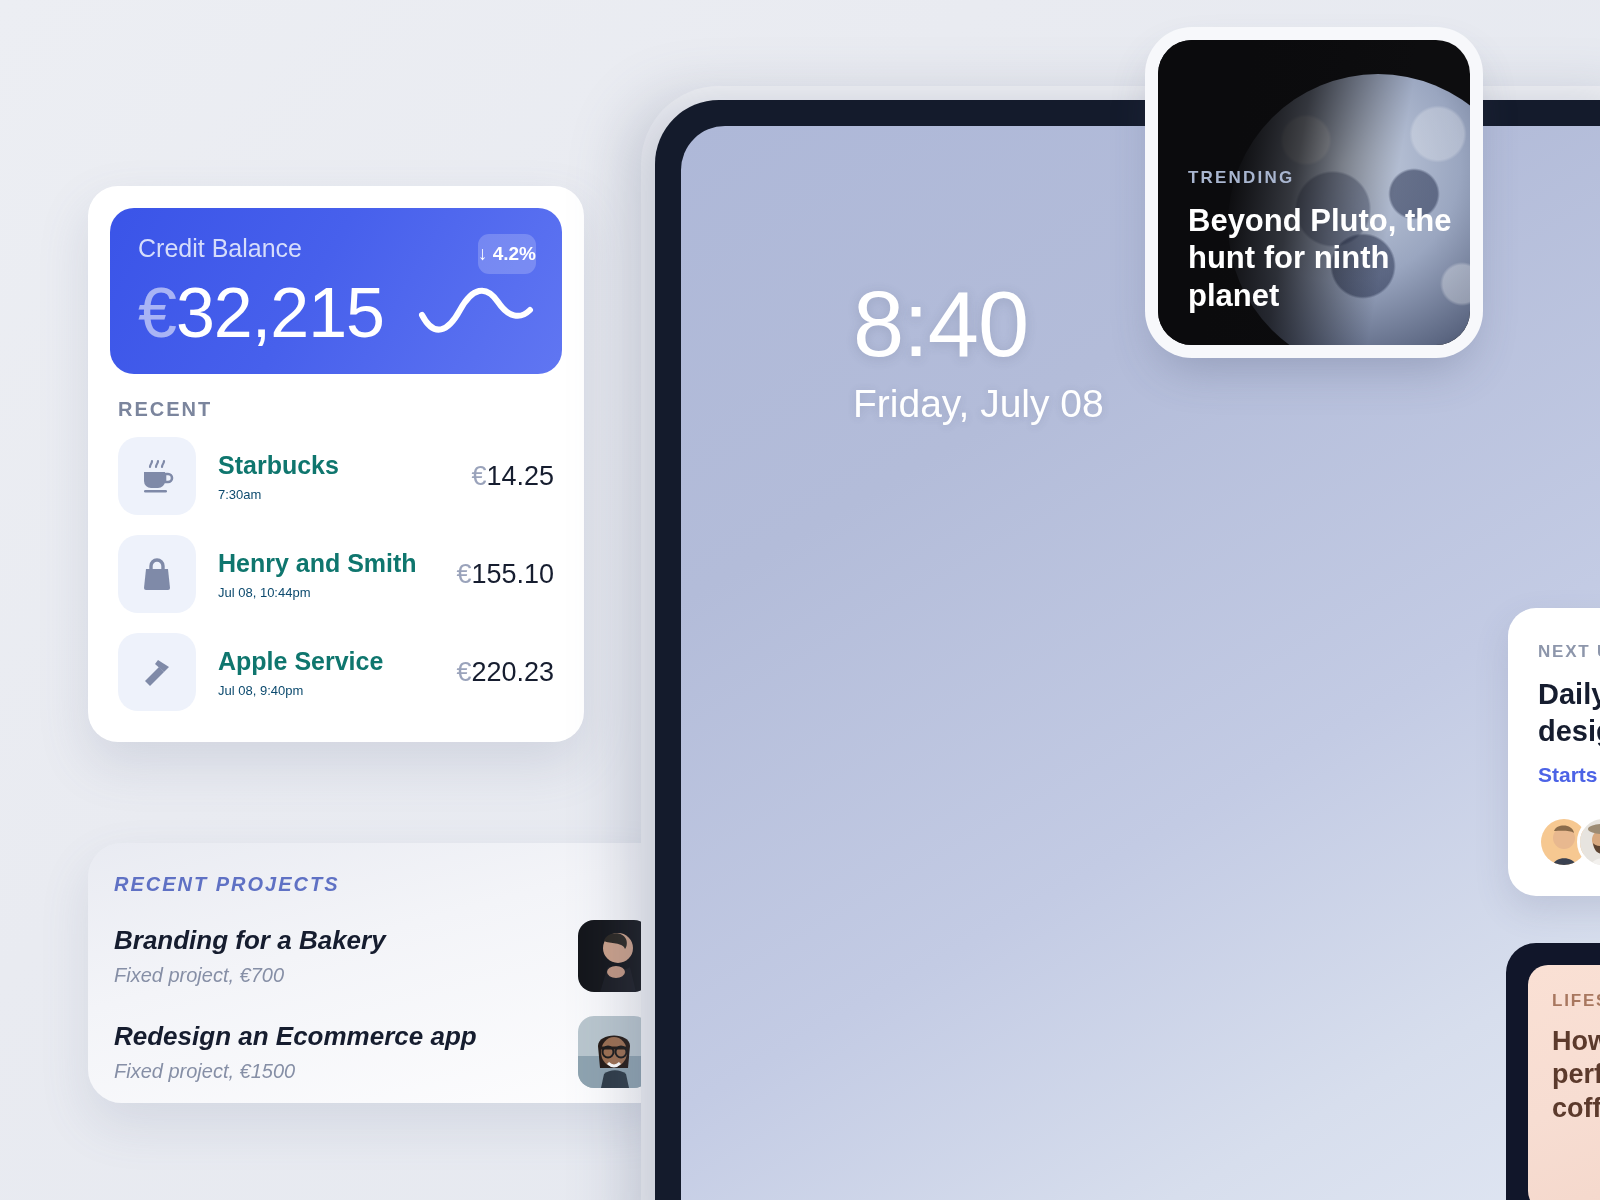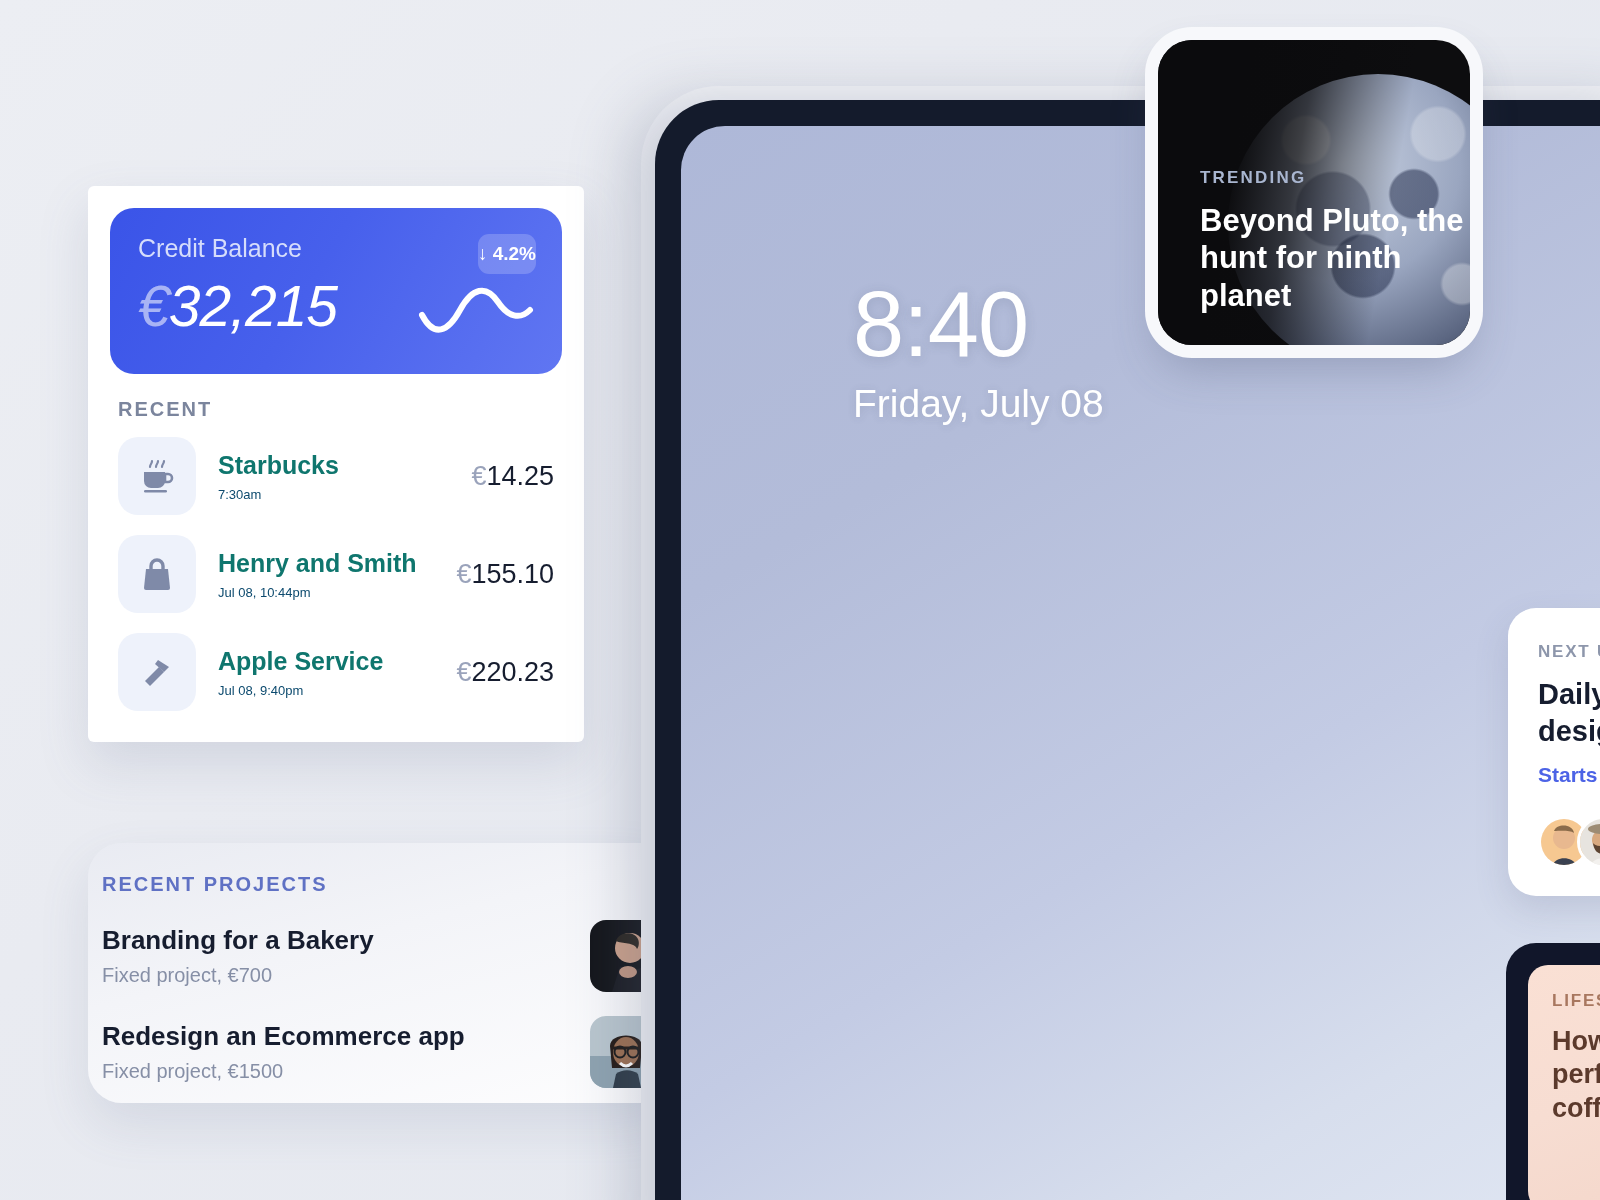--- a/index.html
+++ b/index.html
@@ -40,21 +40,21 @@
       radial-gradient(circle at 26% 22%, rgba(255,255,255,.42) 0 7%, transparent 8%),
       radial-gradient(circle at 62% 40%, rgba(40,50,80,.55) 0 9%, transparent 10%),
       radial-gradient(circle at 45% 64%, rgba(30,40,70,.5) 0 12%, transparent 13%),
       radial-gradient(circle at 78% 70%, rgba(255,255,255,.3) 0 6%, transparent 7%),
       radial-gradient(circle at 35% 45%, rgba(60,70,100,.4) 0 14%, transparent 15%),
       radial-gradient(circle at 70% 20%, rgba(255,255,255,.25) 0 8%, transparent 9%),
       radial-gradient(circle at 38% 30% , #c9d2e2 0%, #9aa6c0 42%, #5c6782 72%, #2b3244 92%, #14161f 100%);
     filter:blur(.2px);
   }
   #trending .fade{ position:absolute; inset:0; background:linear-gradient(100deg,#0b0b0d 26%,rgba(11,11,13,.75) 44%,rgba(11,11,13,0) 72%); }
-  #trending .txt{ position:absolute; left:42px; bottom:30px; }
+  #trending .txt{ position:absolute; left:30px; bottom:30px; }
   #trending .kicker{ font-size:17px; font-weight:bold; letter-spacing:2.2px; color:#a9b6d0; margin-bottom:14px; }
   #trending .headline{ font-size:31px; font-weight:bold; color:#fff; line-height:1.22; }
 
   
   #nextup{
     position:absolute; left:827px; top:482px; width:297px; height:288px;
     background:#fff; border-radius:28px; padding:34px 30px;
     box-shadow:0 14px 34px rgba(80,90,125,.16);
   }
   #nextup .kicker{ font-size:17px; font-weight:bold; letter-spacing:1.8px; color:#8d96ab; }
@@ -72,48 +72,48 @@
   #lifestyle{
     width:283px; background:linear-gradient(160deg,#fae0d4 0%,#f7ddd2 45%,#f3d5c8 100%);
     border-radius:20px; padding:26px 24px; position:relative; overflow:hidden;
   }
   #lifestyle .kicker{ font-size:17px; font-weight:bold; letter-spacing:1.8px; color:#a8775f; }
   #lifestyle .title{ font-size:27px; font-weight:bold; color:#5c3a2c; line-height:1.24; margin-top:14px; }
 
   
   #card-balance{
     position:absolute; left:88px; top:186px; width:496px; height:556px;
-    background:#fff; border-radius:6px; box-shadow:0 22px 50px rgba(95,105,140,.17);
+    background:#fff; border-radius:30px; box-shadow:0 22px 50px rgba(95,105,140,.17);
     padding:22px;
   }
   #bal-hero{
     height:166px; border-radius:24px; padding:26px 28px; position:relative;
     background:linear-gradient(120deg,#3a54e8 0%,#4760ec 45%,#6076f2 100%);
   }
   #bal-hero .lbl{ font-size:25px; color:#d6ddfb; }
-  #bal-hero .val{ font-size:57px; font-weight:300; color:#fff; margin-top:10px; letter-spacing:-1px;font-style:italic; }
+  #bal-hero .val{ font-size:70px; font-weight:300; color:#fff; margin-top:10px; letter-spacing:-1px; }
   #bal-hero .val .cur{ opacity:.55; }
   #badge{
     position:absolute; right:26px; top:26px; background:rgba(255,255,255,.2);
     border-radius:11px; padding:9px 0; font-size:19px; font-weight:bold; color:#fff;
   }
   #spark{ position:absolute; right:28px; bottom:38px; }
   #recent-lbl{ font-size:20px; font-weight:bold; letter-spacing:2px; color:#7b859d; margin:24px 0 6px 8px; }
   .tx{ display:flex; align-items:center; padding:10px 8px; }
   .tx .ico{ width:78px; height:78px; border-radius:20px; background:#eef2fb; flex:none; display:flex; align-items:center; justify-content:center; }
   .tx .mid{ flex:1; margin-left:22px; }
   .tx .nm{ font-size:25px; font-weight:bold; color:#0f766e; }
   .tx .tm{ font-size:13px; color:#0c4a6e; margin-top:7px; }
   .tx .amt{ font-size:27px; color:#161d2f; }
   .tx .amt .cur{ color:#9aa3bb; }
 
   #card-projects{
     position:absolute; left:88px; top:843px; width:588px; height:260px;
     background:linear-gradient(165deg,#e9ebf2 0%,#f3f4f8 40%,#fdfdfe 100%);
-    border-radius:34px; box-shadow:0 22px 50px rgba(95,105,140,.14); padding:30px 14px;
+    border-radius:34px; box-shadow:0 22px 50px rgba(95,105,140,.14); padding:30px 26px;font-style:italic;
   }
   #proj-lbl{ font-size:20px; font-weight:bold; letter-spacing:2px; color:#5f71c4; }
   .pr{ display:flex; align-items:center; margin-top:24px;gap:22px; }
   .pr .mid{ flex:1; }
   .pr .nm{ font-size:26px; font-weight:bold; color:#161d2f; }
   .pr .sub{ font-size:20px; color:#868fa6; margin-top:8px; }
   .pr .thumb{ width:72px; height:72px; border-radius:16px; overflow:hidden; position:relative; flex:none; }
 </style>
 </head>
 <body>

